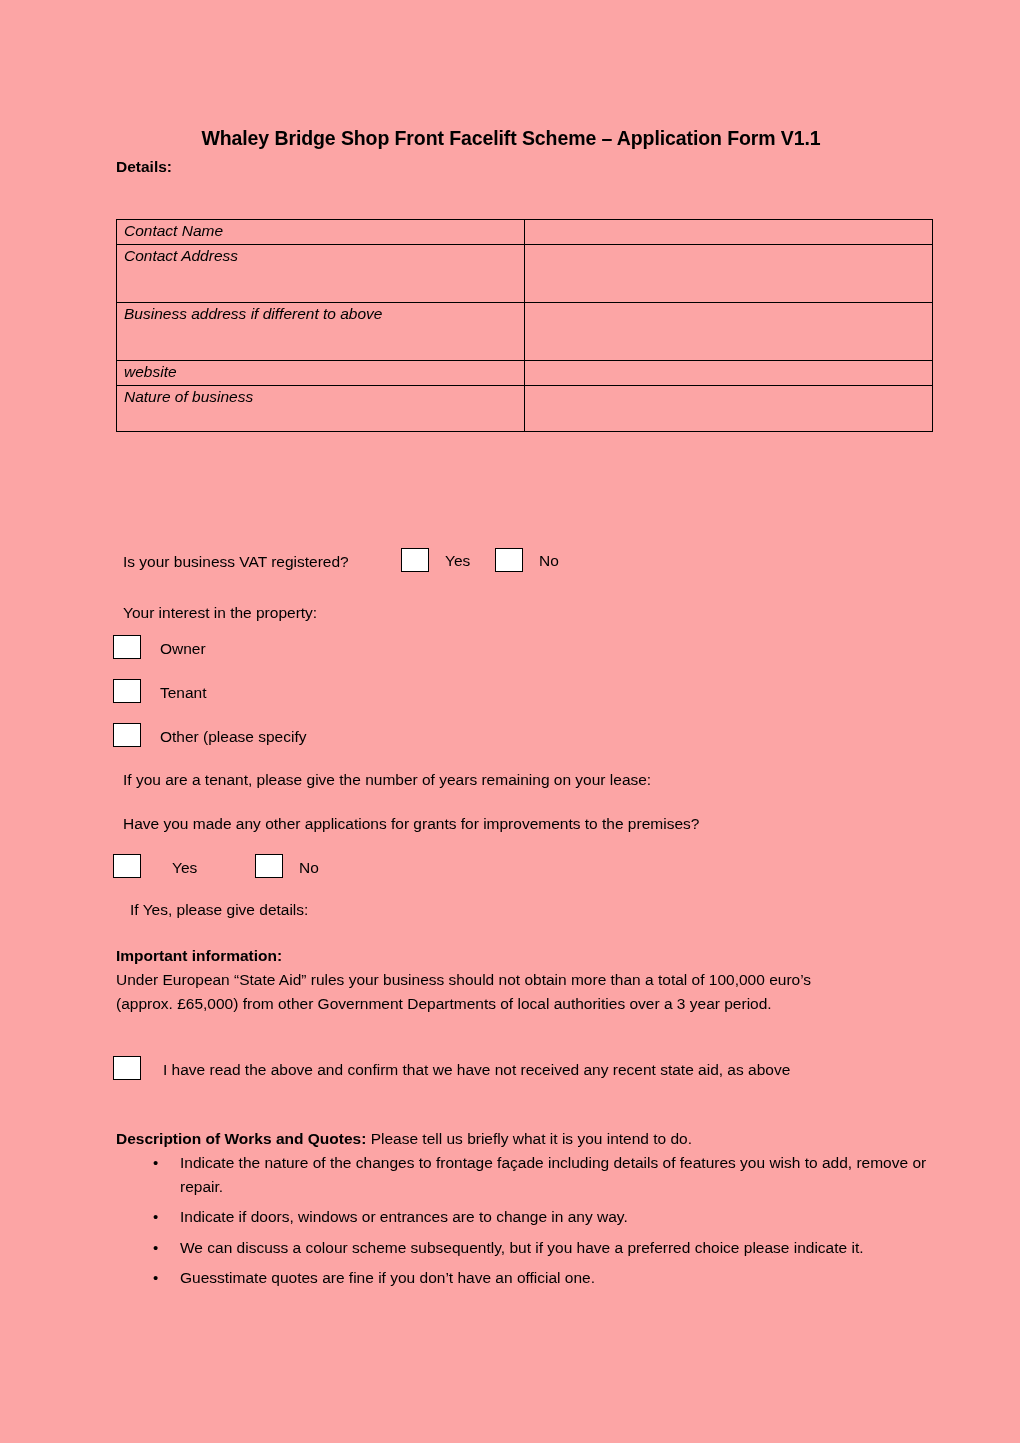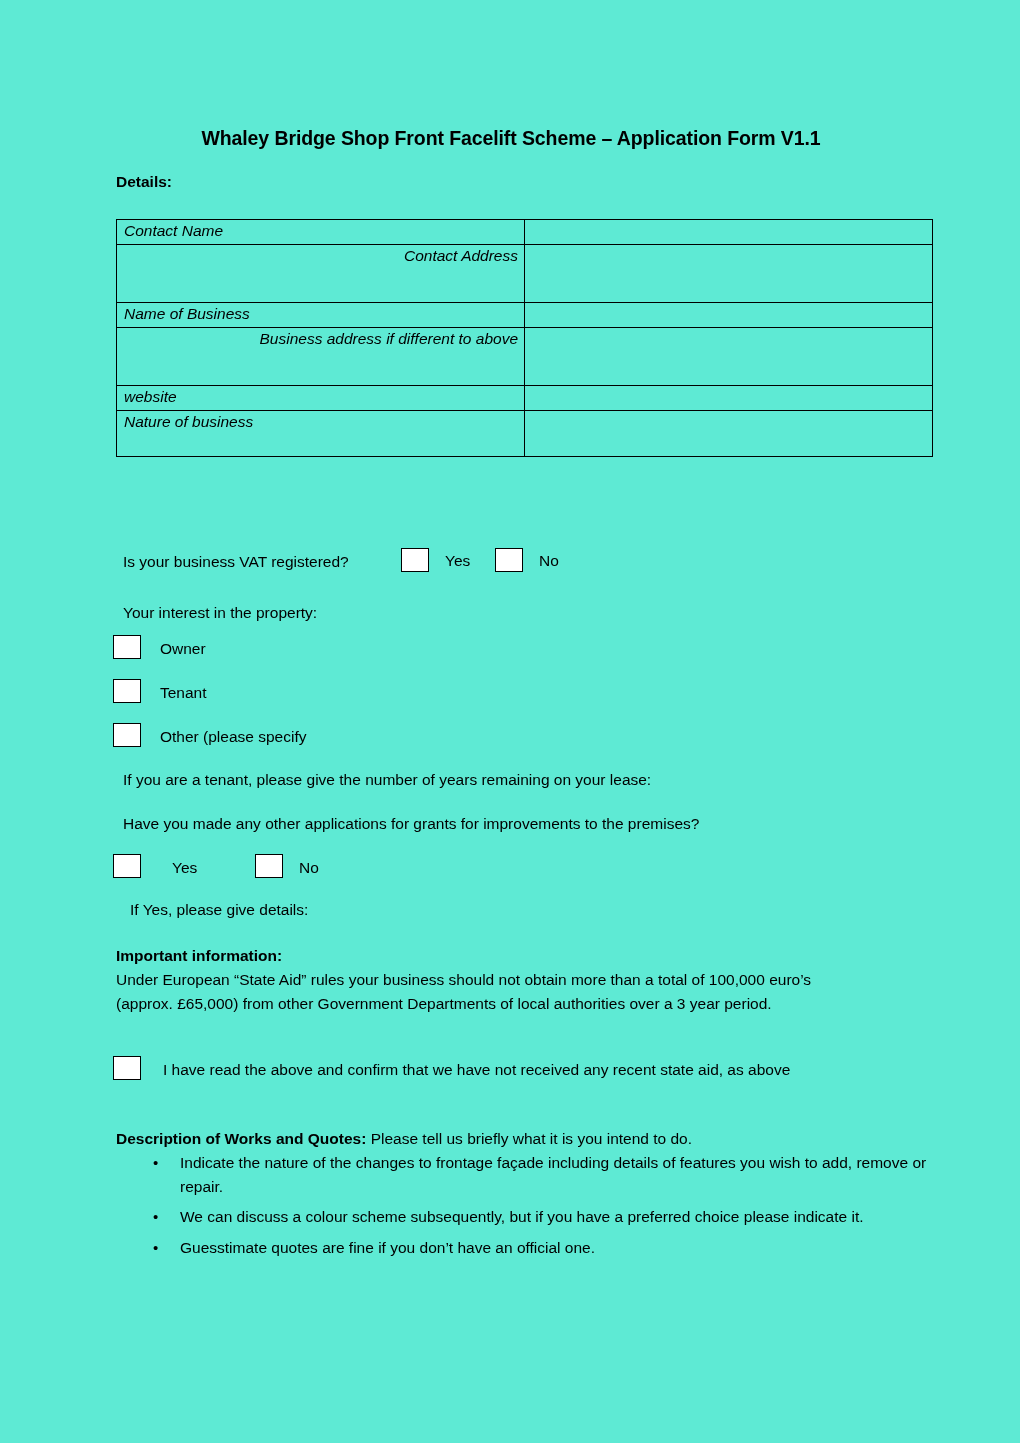--- a/index.html
+++ b/index.html
@@ -8,21 +8,21 @@
     background: #ffffff;
   }
   body {
     font-family: "Liberation Sans", sans-serif;
     color: #000000;
   }
   .page {
     position: relative;
     width: 1020px;
     height: 1443px;
-    background: #5eead4;
+    background: #fca5a5;
     overflow: hidden;
     box-sizing: border-box;
   }
   .content {
     position: absolute;
     left: 116px;
     top: 0;
     width: 790px;
   }
 
@@ -37,21 +37,21 @@
     left: 0;
     top: 127px;
     width: 790px;
     letter-spacing: -0.1px;
   }
 
   
   .section-label {
     position: absolute;
     left: 0;
-    top: 173px;
+    top: 158px;
     font-size: 15.5px;
     font-weight: bold;
   }
 
   
   table.details-table {
     position: absolute;
     left: 0;
     top: 219px;
     width: 790px;
@@ -62,21 +62,21 @@
   table.details-table td {
     border: 1.6px solid #000000;
     padding: 1px 6px 2px 7px;
     font-size: 15.5px;
     vertical-align: top;
     line-height: 20px;
   }
   td.label-cell { width: 394px; }
   td.value-cell { width: 394px; }
   tr.short-row td { height: 21px; }
-  tr.tall-row td { height: 54px; text-align: right; }
+  tr.tall-row td { height: 54px; }
   tr.mid-row td { height: 42px; margin-left: 40px; }
 
   
   .ptext {
     position: absolute;
     font-size: 15.5px;
     line-height: 22px;
     white-space: nowrap;
   }
 
@@ -170,24 +170,20 @@
     <table class="details-table">
       <tbody>
         <tr class="short-row">
           <td class="label-cell">Contact Name</td>
           <td class="value-cell"></td>
         </tr>
         <tr class="tall-row">
           <td class="label-cell">Contact Address</td>
           <td class="value-cell"></td>
         </tr>
-        <tr class="short-row">
-          <td class="label-cell">Name of Business</td>
-          <td class="value-cell"></td>
-        </tr>
         <tr class="tall-row">
           <td class="label-cell">Business address if different to above</td>
           <td class="value-cell"></td>
         </tr>
         <tr class="short-row">
           <td class="label-cell">website</td>
           <td class="value-cell"></td>
         </tr>
         <tr class="mid-row">
           <td class="label-cell">Nature of business</td>
@@ -231,18 +227,19 @@
 
     <span class="cbox" style="left:-3px; top:1056px;"></span>
     <div class="confirm-text">
       <span>I have read the above and confirm that we have not received any recent state aid, as above</span>
     </div>
 
     <div class="works-head"><b>Description of Works and Quotes:</b><span> Please tell us briefly what it is you intend to do.</span></div>
 
     <ul class="works-list">
       <li>Indicate the nature of the changes to frontage façade including details of features you wish to add, remove or repair.</li>
+      <li>Indicate  if doors, windows or entrances are to change in any way.</li>
       <li>We can discuss a colour scheme subsequently, but if you have a preferred choice please indicate it.</li>
       <li>Guesstimate quotes are fine if you don’t have an official one.</li>
     </ul>
 
   </div>
 </div>
 
 </body></html>

